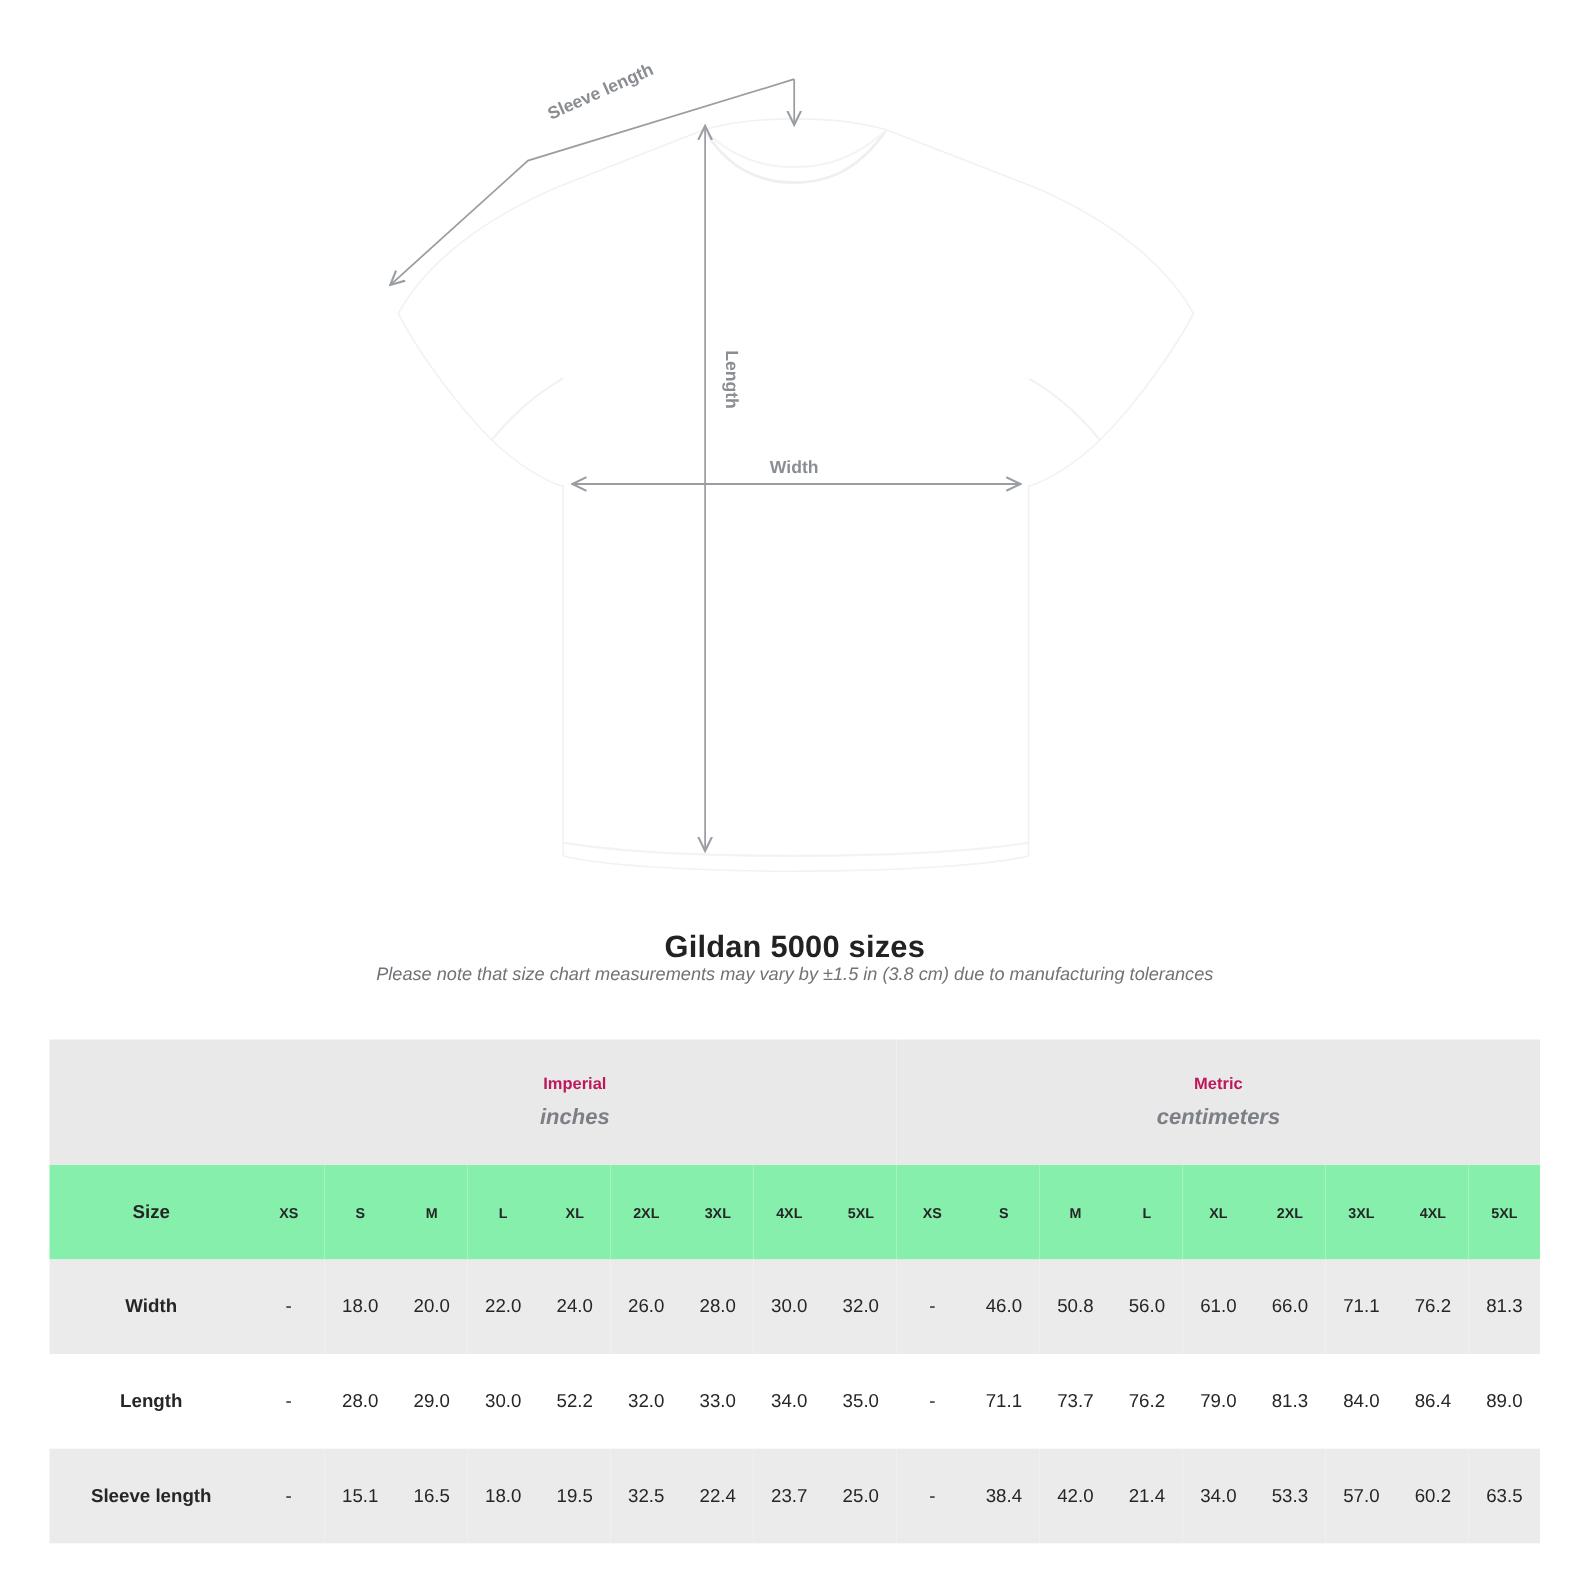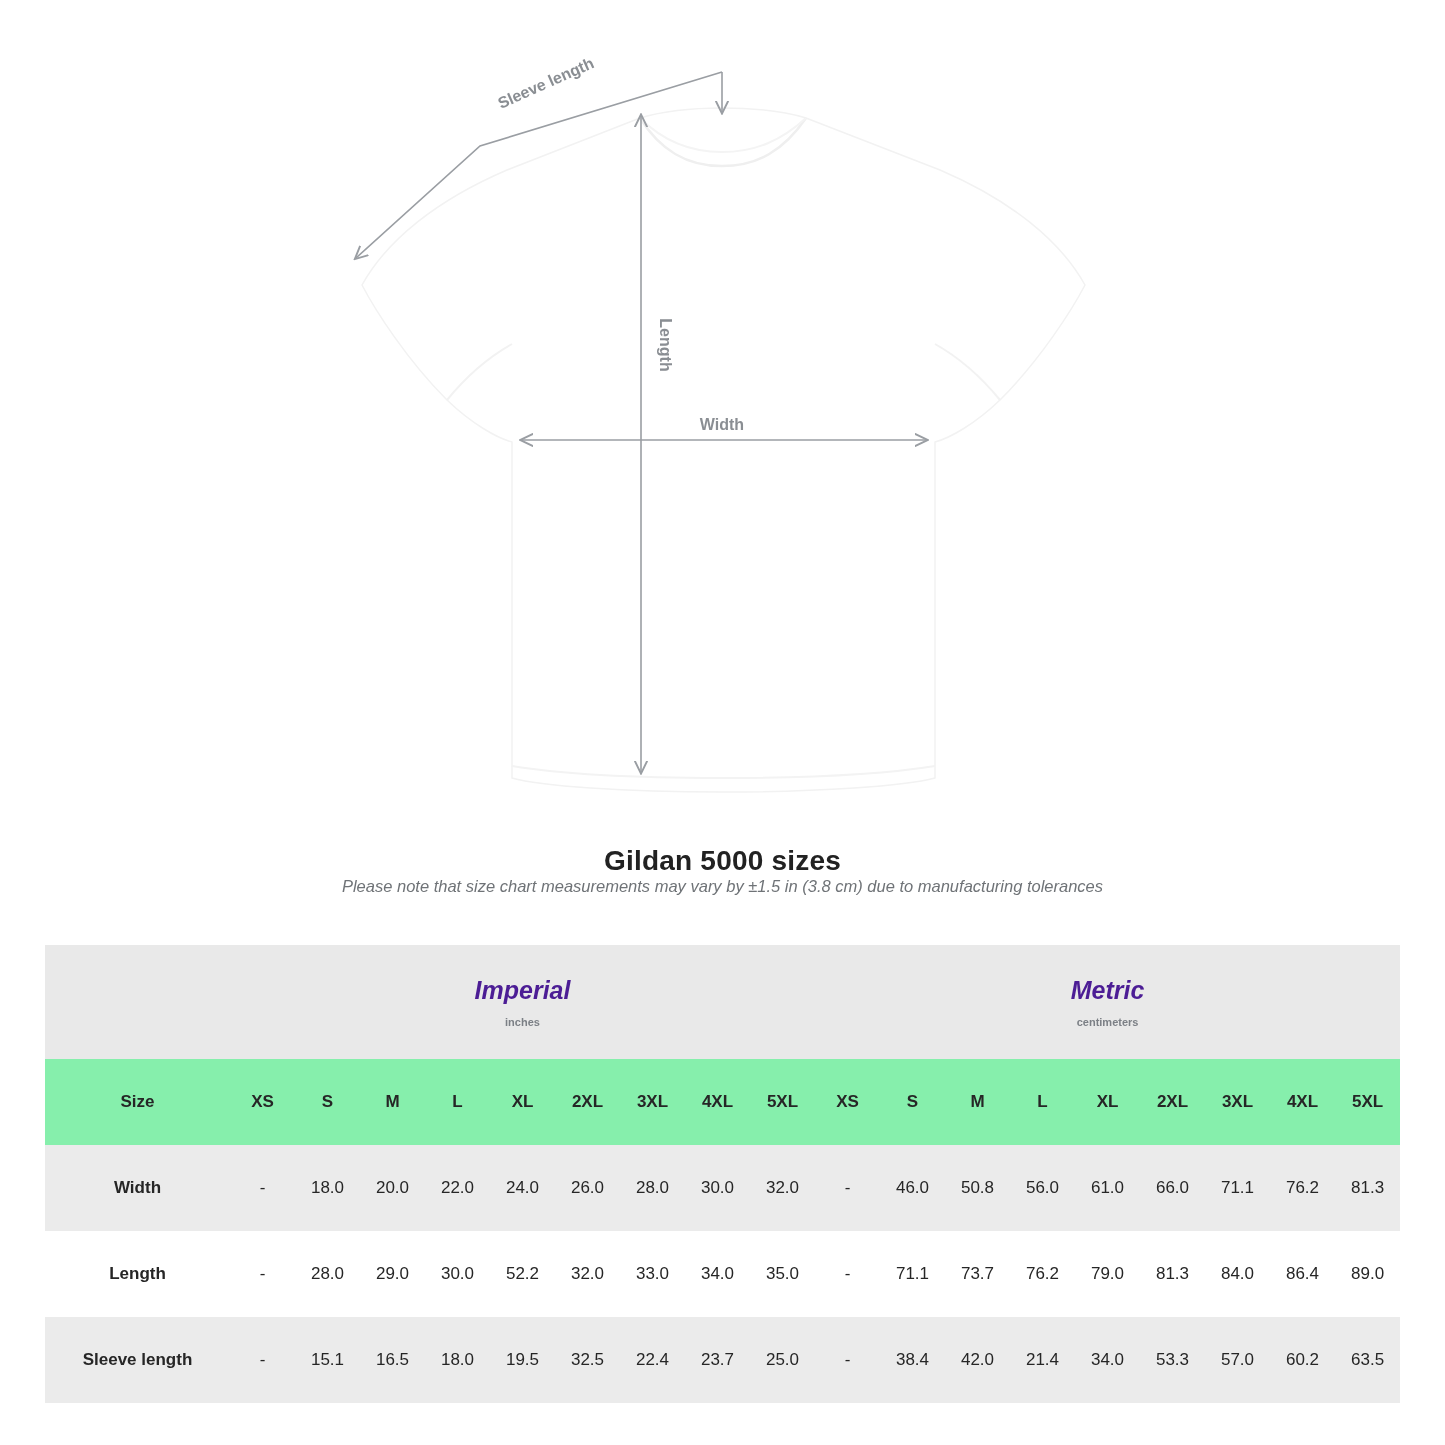--- a/index.html
+++ b/index.html
@@ -60,27 +60,27 @@
   #size-table th, #size-table td {
     border: none;
     text-align: center;
     vertical-align: middle;
   }
   .unit-head {
     height: 112px;
     background: #e9e9e9;
   }
   .unit-title {
-    font-size: 25px;
-    font-weight: bold;
+    font-size: 15px;
+    font-weight: bold;
+    color: #be185d;
+  }
+  .unit-sub {
+    font-size: 20px;
     font-style: italic;
-    color: #4c1d95;
-  }
-  .unit-sub {
-    font-size: 11px;
     color: #7c8086;
     margin-top: 11px;
   }
   .row-size td, .row-size th {
     height: 84px;
     background: #86efac;
   }
   .row-width td, .row-width th {
     height: 84px;
     background: #ebebeb;
@@ -93,21 +93,21 @@
     height: 84px;
     background: #ebebeb;
   }
   .rowlabel {
     font-size: 17px;
     font-weight: bold;
     color: #262626;
     width: 185px;
   }
   .colhead {
-    font-size: 17px;
+    font-size: 13px;
     font-weight: bold;
     color: #262626;
   }
   .val {
     font-size: 17px;
     color: #262626;
   }
   .vline {
     border-left: 1px solid #ffffff;
   }

